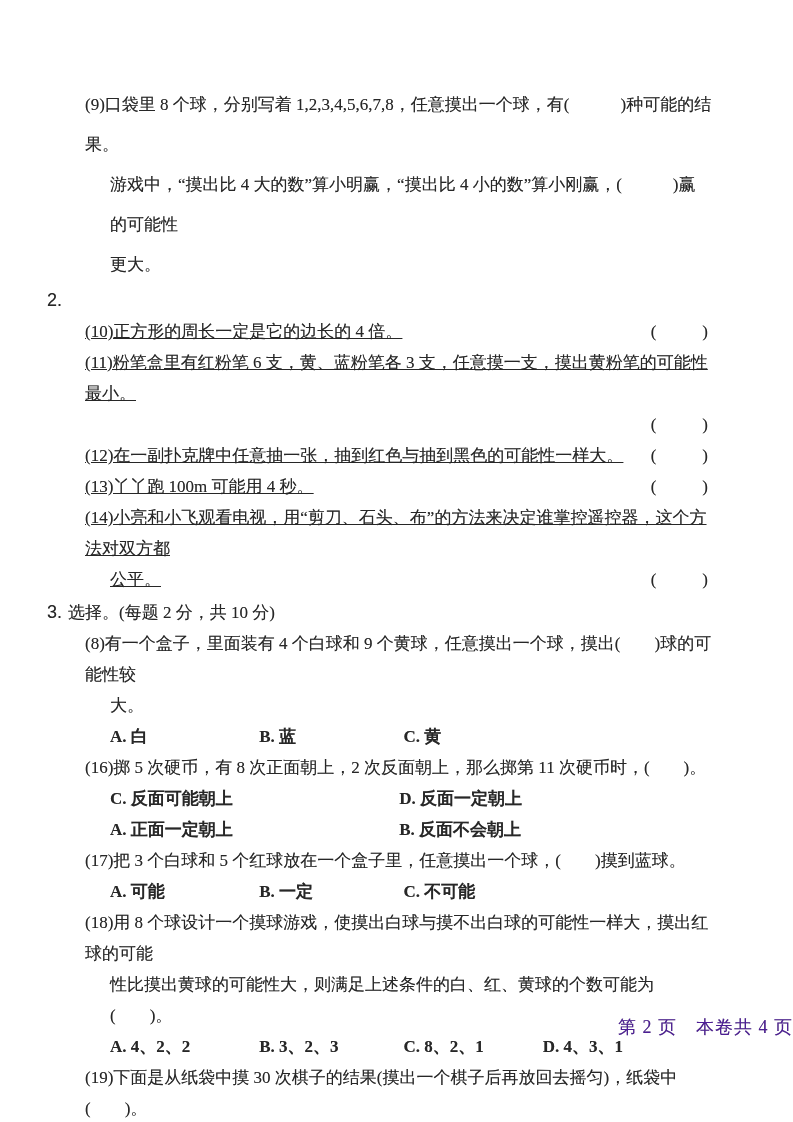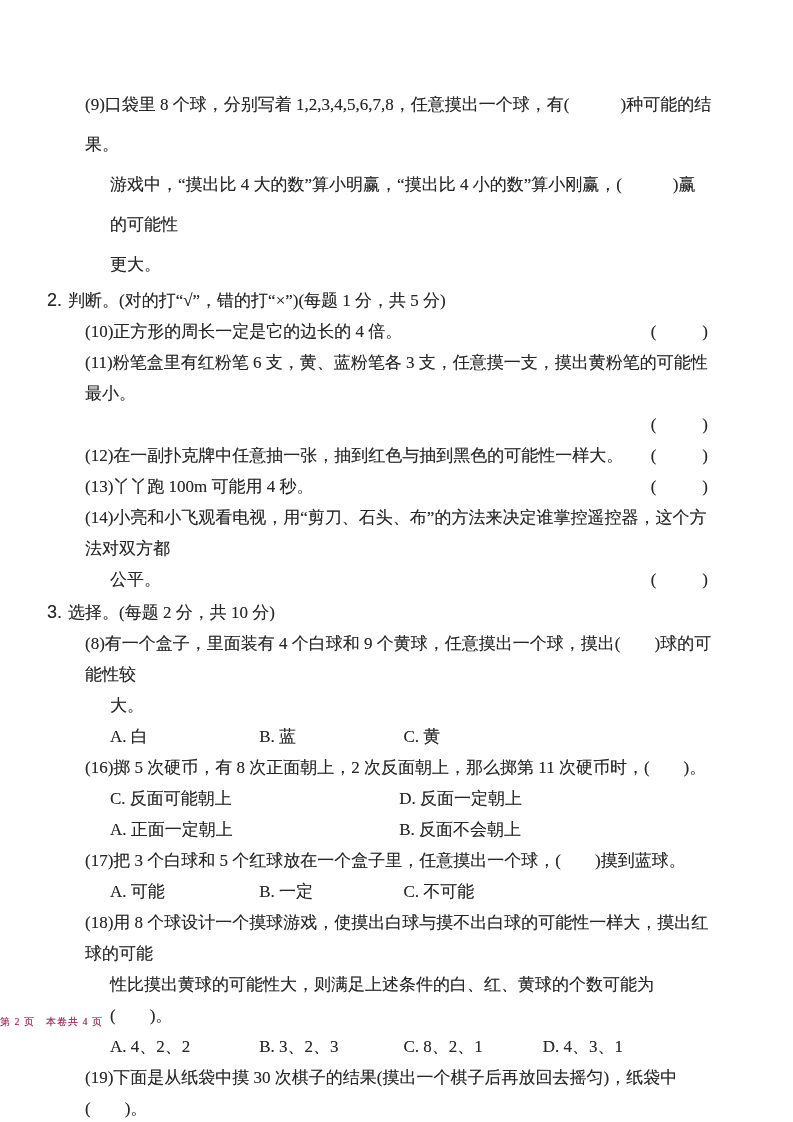--- a/index.html
+++ b/index.html
@@ -15,53 +15,52 @@
     color: #272727;
     font-size: 17px;
     padding-top: 80px;
     text-shadow: 0 0 0.5px rgba(40,40,40,0.45);
   }
   .q-line { line-height: 40px; margin-left: 85px; width: 627px; }
   .cont { margin-left: 110px; width: 602px; }
   .sec-head { margin-left: 47px; line-height: 31px; display: flex; }
   .sec-num { font-family: "Liberation Sans", "DejaVu Sans", sans-serif; font-size: 18px; margin-right: 6px; }
   .j-row { display: flex; justify-content: space-between; margin-left: 85px; width: 627px; line-height: 31px; }
-  .j-text { flex: 0 1 auto; }
+  .j-text { flex: 0 1 auto; text-decoration: underline; }
   .j-bracket { flex: 0 0 auto; letter-spacing: 4px; }
   .j-bracket-only { text-align: right; margin-left: 85px; width: 627px; line-height: 31px; letter-spacing: 4px; }
   .c-line { line-height: 31px; margin-left: 85px; width: 627px; }
   .c-cont { margin-left: 110px; width: 602px; line-height: 31px; }
-  .opt-row { margin-left: 110px; width: 602px; line-height: 31px; }
+  .opt-row { margin-left: 110px; width: 602px; line-height: 31px; font-weight: bold; }
   .opt { display: inline-block; vertical-align: top; }
   .w145 { width: 145px; } .w140 { width: 140px; } .w135 { width: 135px; }
   .w285 { width: 285px; }
   .footer {
     position: absolute;
     left: 0; right: 0;
     top: 1010px;
-    text-align: left;
-    font-size: 10px;
-    color: #be185d;
+    text-align: right;
+    font-size: 18px;
+    color: #4c1d95;
     letter-spacing: 1px;
   }
 </style>
 </head>
 <body>
 
 <div class="page">
 
   <div>
     <div class="q-line">(9)口袋里 8 个球，分别写着 1,2,3,4,5,6,7,8，任意摸出一个球，有(　　　)种可能的结果。</div>
     <div class="q-line cont">游戏中，“摸出比 4 大的数”算小明赢，“摸出比 4 小的数”算小刚赢，(　　　)赢的可能性</div>
     <div class="q-line cont">更大。</div>
   </div>
 
   <div class="sec-head">
     <span class="sec-num">2.</span>
-    <span class="sec-title">判断。(对的打“√”，错的打“×”)(每题 1 分，共 5 分)</span>
   </div>
 
   <div class="j-row">
     <span class="j-text">(10)正方形的周长一定是它的边长的 4 倍。</span>
     <span class="j-bracket">(　　)</span>
   </div>
 
   <div class="j-row">
     <span class="j-text">(11)粉笔盒里有红粉笔 6 支，黄、蓝粉笔各 3 支，任意摸一支，摸出黄粉笔的可能性最小。</span>
   </div>

